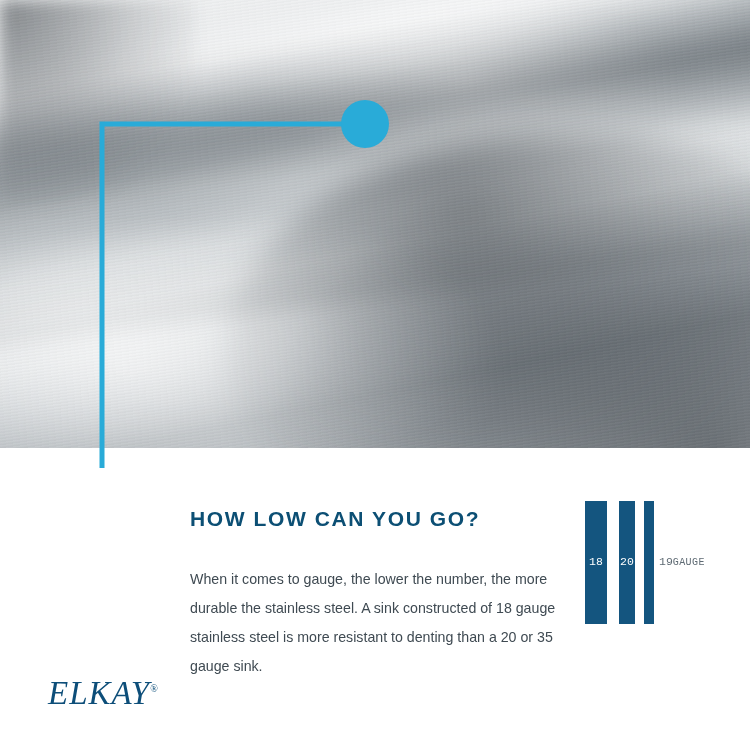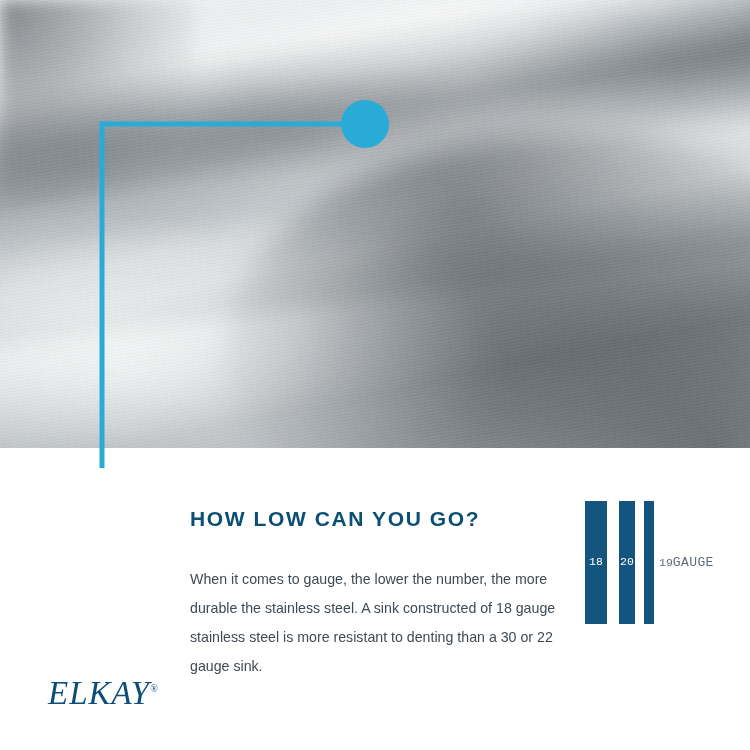--- a/index.html
+++ b/index.html
@@ -188,21 +188,21 @@
     text-align: center;
     font-family: Liberation Mono, monospace;
   }
   .gauge-label.l18 { left: 0px;  top: 54px; width: 22px; }
   .gauge-label.l20 { left: 34px; top: 54px; width: 16px; }
   .gauge-label.l22 {
     left: 74px; top: 54px; width: 60px;
     color: #5e6a73; text-align: left;
   }
   .gauge-label.l22 .unit {
-    font-size: 13px;
+    font-size: 10px;
     letter-spacing: 0.4px;
   }
 
   
   #logo {
     position: absolute;
     left: 48px;
     top: 672px;
     width: 200px;
     height: 40px;
@@ -258,21 +258,21 @@
       <line x1="102" y1="526" x2="102" y2="529.5" stroke-width="1.2"></line>
       <line x1="118" y1="530" x2="116" y2="533" stroke-width="1.2"></line>
       <line x1="126" y1="538" x2="123" y2="540" stroke-width="1.2"></line>
     </g>
   </svg>
 
   <div id="content">
 
     <div id="headline">HOW LOW CAN YOU GO?</div>
 
-    <p id="bodycopy">When it comes to gauge, the lower the number, the more durable the stainless steel. A sink constructed of 18 gauge stainless steel is more resistant to denting than a 30 or 22 gauge sink.</p>
+    <p id="bodycopy">When it comes to gauge, the lower the number, the more durable the stainless steel. A sink constructed of 18 gauge stainless steel is more resistant to denting than a 20 or 35 gauge sink.</p>
 
     <div id="gauge-group">
       <div class="gauge-bar b18"></div>
       <div class="gauge-bar b20"></div>
       <div class="gauge-bar b22"></div>
 
       <div class="gauge-label l18">18</div>
       <div class="gauge-label l20">20</div>
       <div class="gauge-label l22"><span>19</span><span class="unit">GAUGE</span></div>
     </div>

